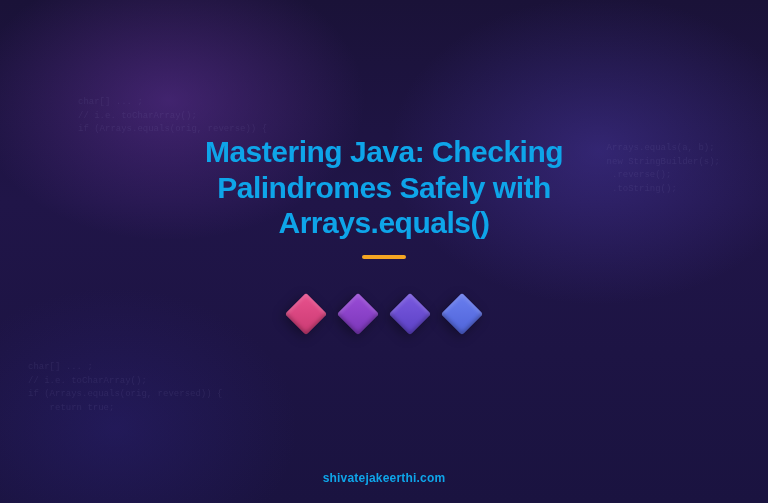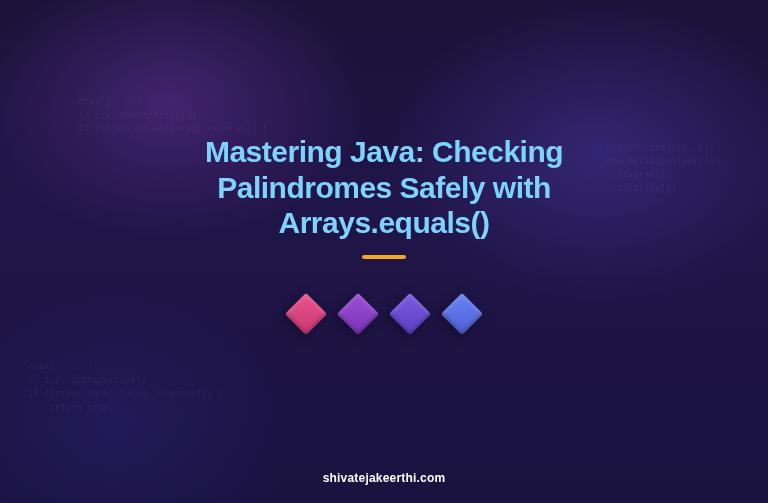--- a/index.html
+++ b/index.html
@@ -28,21 +28,21 @@
   }
   .code-top { top: 96px; left: 78px; }
   .code-right { top: 142px; right: 48px; text-align: left; }
   .code-bottom { bottom: 88px; left: 28px; }
   .content {
     position: absolute; inset: 0;
     display: flex; flex-direction: column; align-items: center; justify-content: center;
     padding-bottom: 40px;
   }
   .title {
-    color: #7dd3fc;
+    color: #0ea5e9;
     font-weight: 800;
     font-size: 30px;
     line-height: 1.18;
     text-align: center;
     letter-spacing: -0.5px;
     max-width: 520px;
   }
   .underline {
     width: 44px; height: 4px;
     background: #f5a623;
@@ -56,21 +56,21 @@
   .diamond {
     width: 30px; height: 30px;
     transform: rotate(45deg);
     border-radius: 3px;
     box-shadow: 0 4px 12px rgba(0,0,0,0.35), inset -2px -2px 4px rgba(0,0,0,0.25), inset 2px 2px 4px rgba(255,255,255,0.15);
   }
   .footer {
     position: absolute;
     bottom: 18px; left: 0; right: 0;
     text-align: center;
-    color: #ffffff;
+    color: #0ea5e9;
     font-size: 12px;
     font-weight: 600;
     letter-spacing: 0.2px;
   }
 </style>
 </head>
 <body>
 
 <div class="bg"></div>
 

